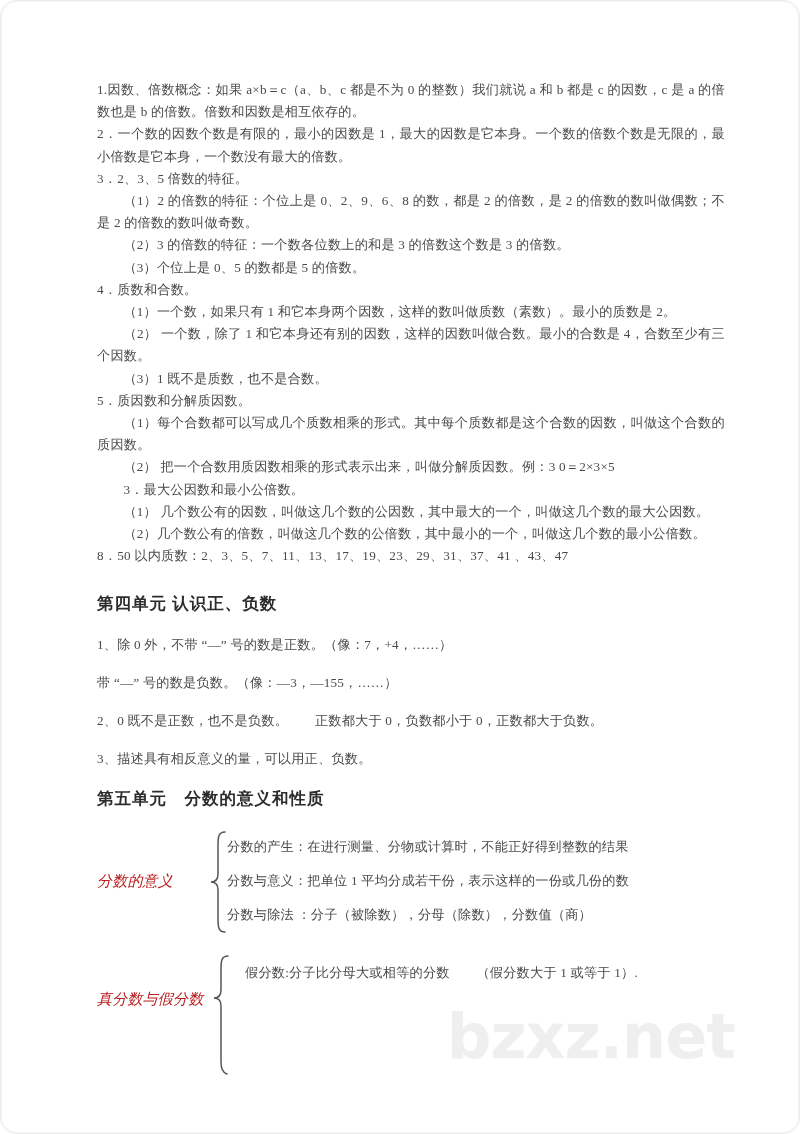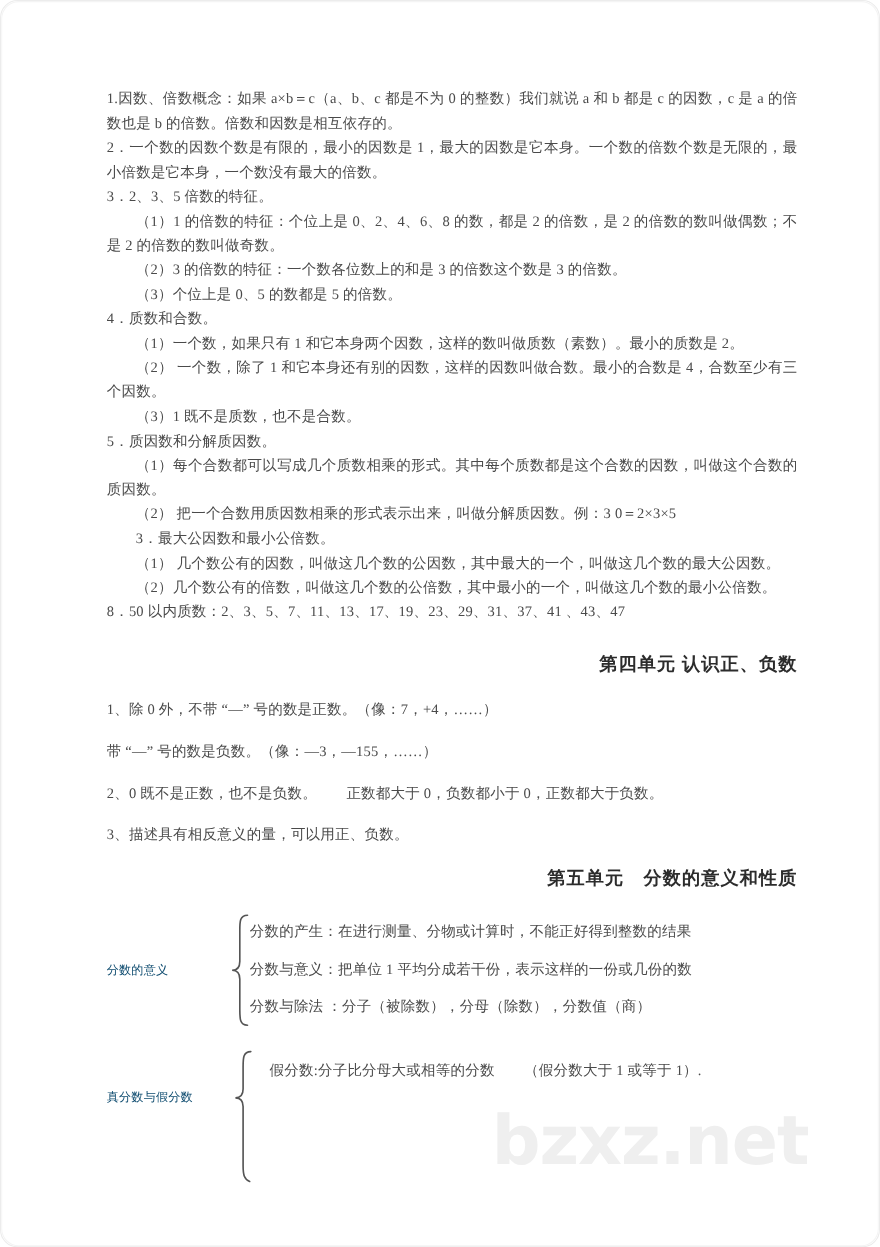--- a/index.html
+++ b/index.html
@@ -64,21 +64,21 @@
     text-align: justify;
     text-justify: inter-ideograph;
     letter-spacing: 0.2px;
   }
 
   .blk p { margin: 0; }
 
   .indent { text-indent: 2em; }
 
   .heading {
-    text-align: right;
+    text-align: left;
     font-weight: bold;
     font-size: 16.5px;
     color: #2c2c2c;
     letter-spacing: 1px;
   }
 
   .gap-sm { height: 10px; }
   .gap-md { height: 20px; }
   .gap-lg { height: 26px; }
 
@@ -88,24 +88,25 @@
   
   .brace-block {
     position: relative;
     margin: 0;
   }
   .brace-row {
     display: flex;
     align-items: center;
   }
   .brace-label {
-    font-size: 11px;
-    color: #0c4a6e;
+    font-size: 15px;
+    color: #b91c1c;
     white-space: nowrap;
     letter-spacing: 0.2px;
+    font-style: italic;
   }
   .brace-svg {
     flex: none;
   }
   .brace-items {
     display: flex;
     flex-direction: column;
     justify-content: flex-start;
   }
   .brace-items p {
@@ -122,21 +123,21 @@
   <div class="page-edge"></div>
 
   <div class="watermark">bzxz.net</div>
 
   <div class="content">
 
     <div class="blk">
       <p>1.因数、倍数概念：如果 a×b＝c（a、b、c 都是不为 0 的整数）我们就说 a 和 b 都是 c 的因数，c 是 a 的倍数也是 b 的倍数。倍数和因数是相互依存的。</p>
       <p>2．一个数的因数个数是有限的，最小的因数是 1，最大的因数是它本身。一个数的倍数个数是无限的，最小倍数是它本身，一个数没有最大的倍数。</p>
       <p>3．2、3、5 倍数的特征。</p>
-      <p class="indent">（1）1 的倍数的特征：个位上是 0、2、4、6、8 的数，都是 2 的倍数，是 2 的倍数的数叫做偶数；不是 2 的倍数的数叫做奇数。</p>
+      <p class="indent">（1）2 的倍数的特征：个位上是 0、2、9、6、8 的数，都是 2 的倍数，是 2 的倍数的数叫做偶数；不是 2 的倍数的数叫做奇数。</p>
       <p class="indent">（2）3 的倍数的特征：一个数各位数上的和是 3 的倍数这个数是 3 的倍数。</p>
       <p class="indent">（3）个位上是 0、5 的数都是 5 的倍数。</p>
       <p>4．质数和合数。</p>
       <p class="indent">（1）一个数，如果只有 1 和它本身两个因数，这样的数叫做质数（素数）。最小的质数是 2。</p>
       <p class="indent">（2） 一个数，除了 1 和它本身还有别的因数，这样的因数叫做合数。最小的合数是 4，合数至少有三个因数。</p>
       <p class="indent">（3）1 既不是质数，也不是合数。</p>
       <p>5．质因数和分解质因数。</p>
       <p class="indent">（1）每个合数都可以写成几个质数相乘的形式。其中每个质数都是这个合数的因数，叫做这个合数的质因数。</p>
       <p class="indent">（2） 把一个合数用质因数相乘的形式表示出来，叫做分解质因数。例：3 0＝2×3×5</p>
       <p class="indent">3．最大公因数和最小公倍数。</p>

